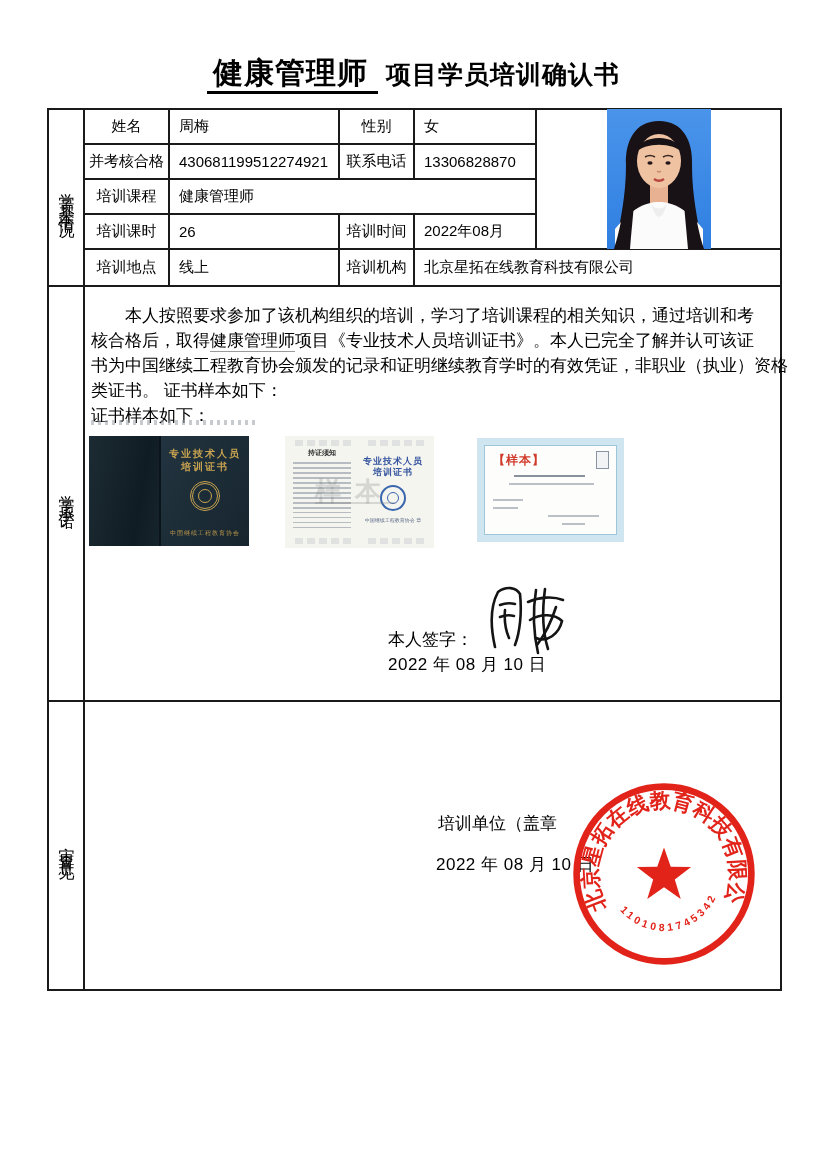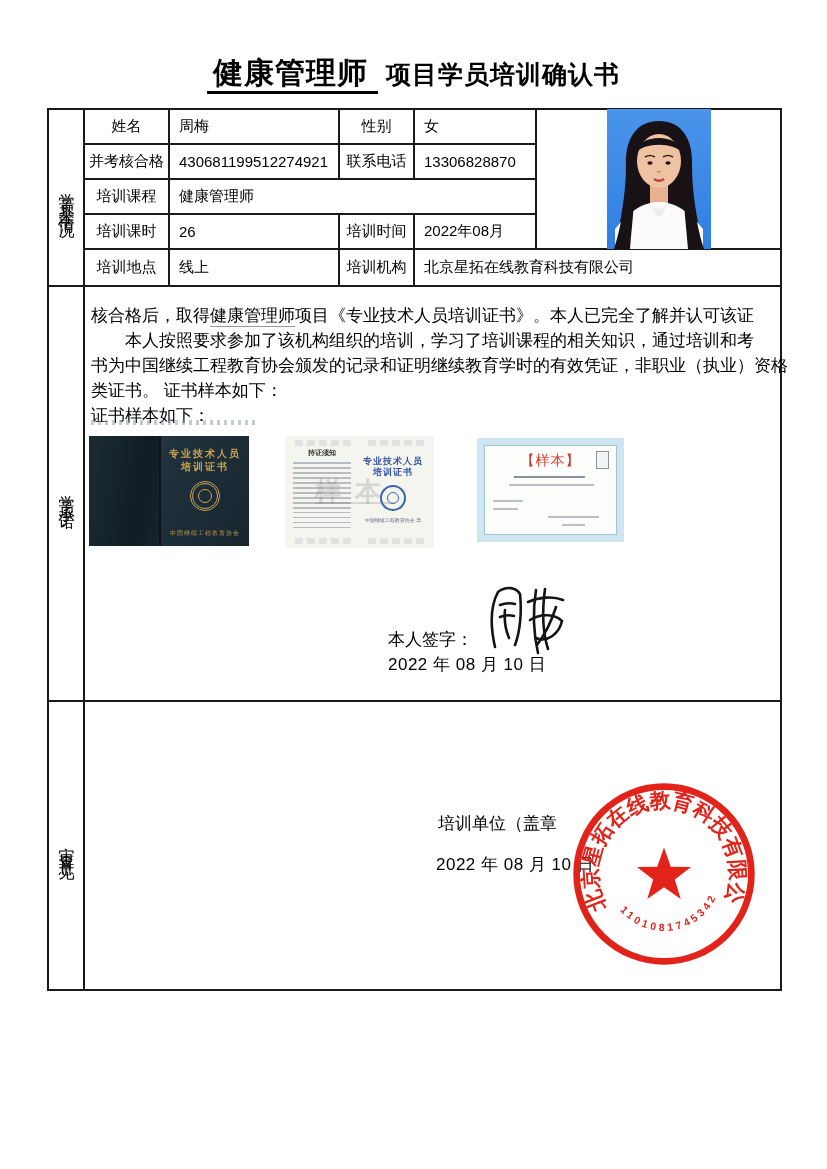--- a/index.html
+++ b/index.html
@@ -77,21 +77,21 @@
   .cert2 .bemblem i { width:12px; height:12px; border:1px solid #3a66ad; border-radius:50%; }
   .cert2 .borg { font-size:5px; color:#5a6a86; margin-top:6px; }
   .cert2 .wm { position:absolute; left:30px; top:38px; font-size:26px; color:rgba(130,130,130,.28);
                letter-spacing:14px; font-weight:bold; pointer-events:none;text-decoration:underline; }
   .cert2 .ghost { position:absolute; height:6px; opacity:.35;
                background:repeating-linear-gradient(90deg,#b9bec4 0 8px, transparent 8px 12px); }
 
   
   .cert3 { width:147px; height:104px; margin-left:7px; margin-top:2px; background:#cfe5ef; padding:7px; }
   .cert3 .inner { width:100%; height:100%; background:#fdfdfc; border:1px solid #9fc6d8; position:relative; padding:6px 8px; }
-  .cert3 .stag { font-size:14px; color:#d03a2a; text-align:center; font-weight:normal; letter-spacing:1px; }
+  .cert3 .stag { font-size:12px; color:#d03a2a; text-align:left; font-weight:bold; letter-spacing:1px; }
   .cert3 .pbox { position:absolute; right:7px; top:5px; width:13px; height:18px; border:1px solid #8a93a0; background:#f2f3f5; }
   .cert3 .ln { height:2px; background:#6b7585; margin:6px 0 0; opacity:.8; }
   .cert3 .ln.light { opacity:.45; }
 
   
   .sign-label { position:absolute; left:303px; top:341px; font-size:17px; }
   .sign-svg { position:absolute; left:396px; top:296px; }
   .sign-date { position:absolute; left:303px; top:366px; font-size:17px; letter-spacing:.5px; }
 
   
@@ -165,22 +165,22 @@
         <div class="cell noB noR span-org">北京星拓在线教育科技有限公司</div>
       </div>
     </div>
 
     <div class="section sec2">
       <div class="side">
         <div class="side-text">学员承诺</div>
       </div>
       <div class="content">
         <div class="para">
+          <div class="ln indent">本人按照要求参加了该机构组织的培训，学习了培训课程的相关知识，通过培训和考</div>
           <div class="ln"><span>核合格后，取得</span><span class="uline">健康管理师</span><span>项目《专业技术人员培训证书》。本人已完全了解并认可该证</span></div>
-          <div class="ln indent">本人按照要求参加了该机构组织的培训，学习了培训课程的相关知识，通过培训和考</div>
           <div class="ln">书为中国继续工程教育协会颁发的记录和证明继续教育学时的有效凭证，非职业（执业）资格</div>
           <div class="ln">类证书。 证书样本如下：</div>
           <div class="ln">证书样本如下：</div>
         </div>
         <div class="clip-artifact"></div>
 
         <div class="certs">
 
           <div class="cert1">
             <div class="back"></div>

